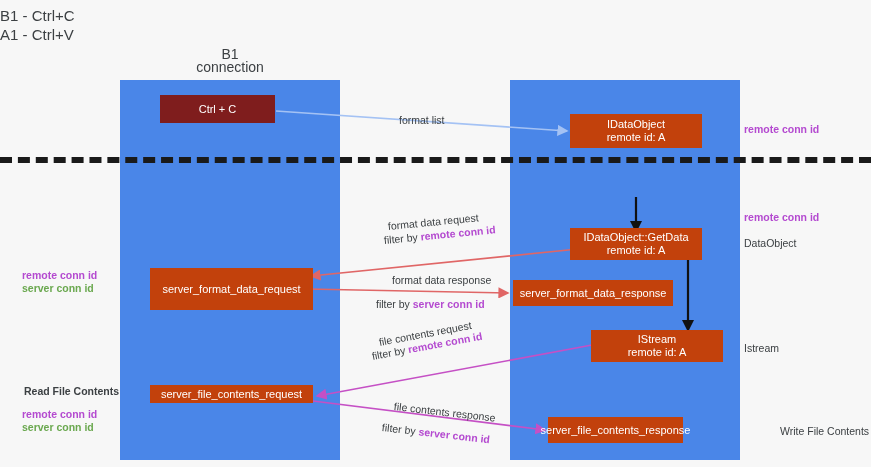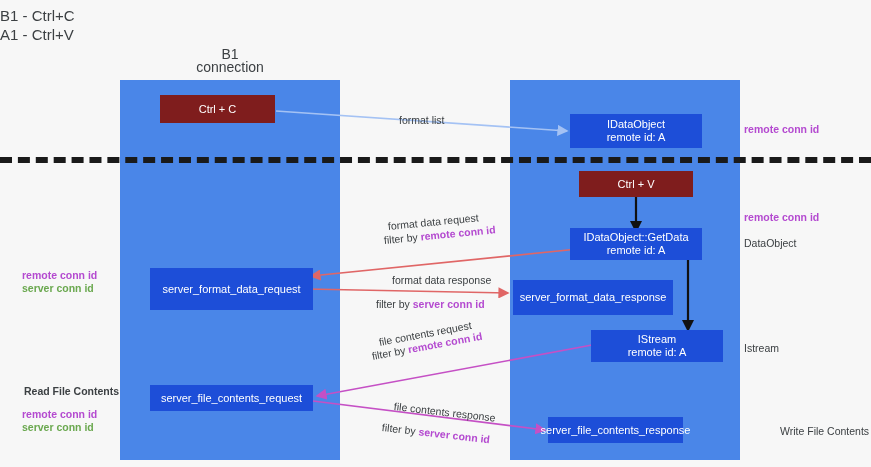--- a/index.html
+++ b/index.html
@@ -31,21 +31,21 @@
   .box{
     box-sizing:border-box;
     display:flex;align-items:center;justify-content:center;
     text-align:center;color:#ffffff;font-size:11px;line-height:13px;
     padding:2px 4px;
   }
   .box.green{background:#7f1d1d;}
   .box.orange{background:#fbb champion;}
   .box.orange{background:#fcb košic;}
   .box.orange{background:#fbb040;}
-  .box.orange{background:#1d4ed8;}
+  .box.orange{background:#c2410c;}
 
   
   .sidelabel{font-size:10.5px;line-height:13px;color:#3c4043;}
   .kw-remote{color:#b44ad0;font-weight:bold;}
   .kw-server-green{color:#6aa84f;font-weight:bold;}
   .kw-server-purple{color:#b44ad0;font-weight:bold;}
 
   
   .arrow-label{
     font-size:10.5px;line-height:13px;color:#3c4043;white-space:nowrap;
@@ -112,37 +112,36 @@
 
   <div class="abs" id="dashed"></div>
 
   <div class="abs box green" style="left:160px;top:95px;width:115px;height:28px;">Ctrl + C</div>
 
   <div class="abs box orange" style="left:570px;top:114px;width:132px;height:34px;flex-direction:column;">
     <div>IDataObject</div>
     <div>remote id: A</div>
   </div>
 
-  <div class="abs box green" style="left:579px;top:171px;width:114px;height:26px;">Ctrl + V</div>
 
   <div class="abs box orange" style="left:570px;top:228px;width:132px;height:32px;flex-direction:column;">
     <div>IDataObject::GetData</div>
     <div>remote id: A</div>
   </div>
 
   <div class="abs box orange" style="left:150px;top:268px;width:163px;height:42px;">server_format_data_request</div>
 
-  <div class="abs box orange" style="left:513px;top:280px;width:160px;height:35px;">server_format_data_response</div>
+  <div class="abs box orange" style="left:513px;top:280px;width:160px;height:26px;">server_format_data_response</div>
 
   <div class="abs box orange" style="left:591px;top:330px;width:132px;height:32px;flex-direction:column;">
     <div>IStream</div>
     <div>remote id: A</div>
   </div>
 
-  <div class="abs box orange" style="left:150px;top:385px;width:163px;height:26px;">server_file_contents_request</div>
+  <div class="abs box orange" style="left:150px;top:385px;width:163px;height:18px;">server_file_contents_request</div>
 
   <div class="abs box orange" style="left:548px;top:417px;width:135px;height:26px;">server_file_contents_response</div>
 
   <div class="abs arrow-label" style="left:399px;top:114px;">format list</div>
 
   <div class="abs arrow-label rot" style="left:388px;top:220px;transform:rotate(-5.5deg);">format data request</div>
   <div class="abs arrow-label rot" style="left:384px;top:234px;transform:rotate(-5.5deg);">
     <span>filter by </span><span class="kw-remote">remote conn id</span>
   </div>
 

